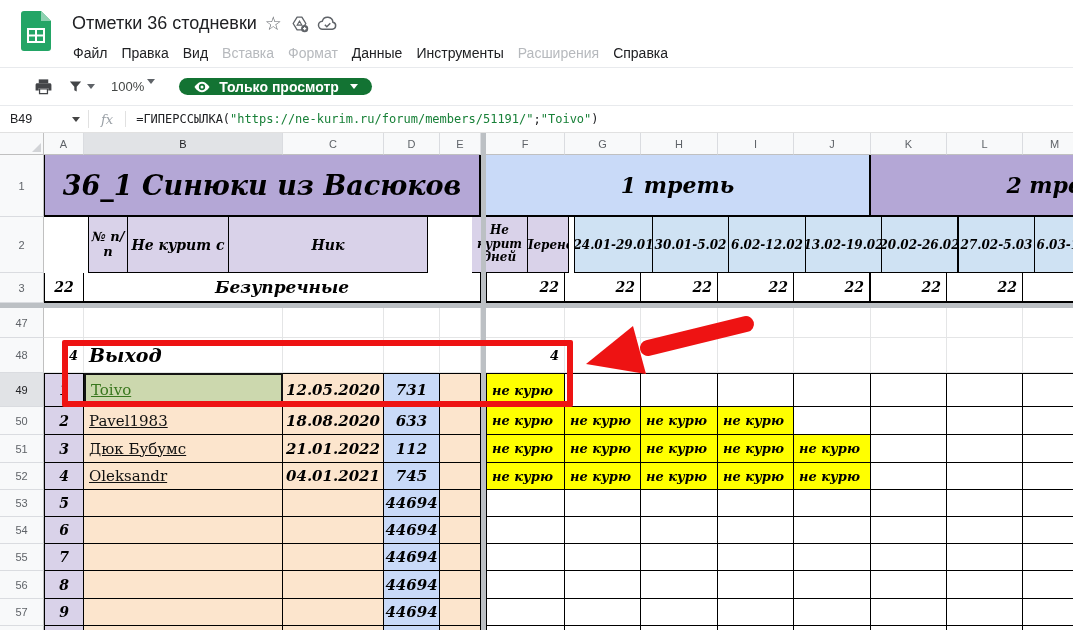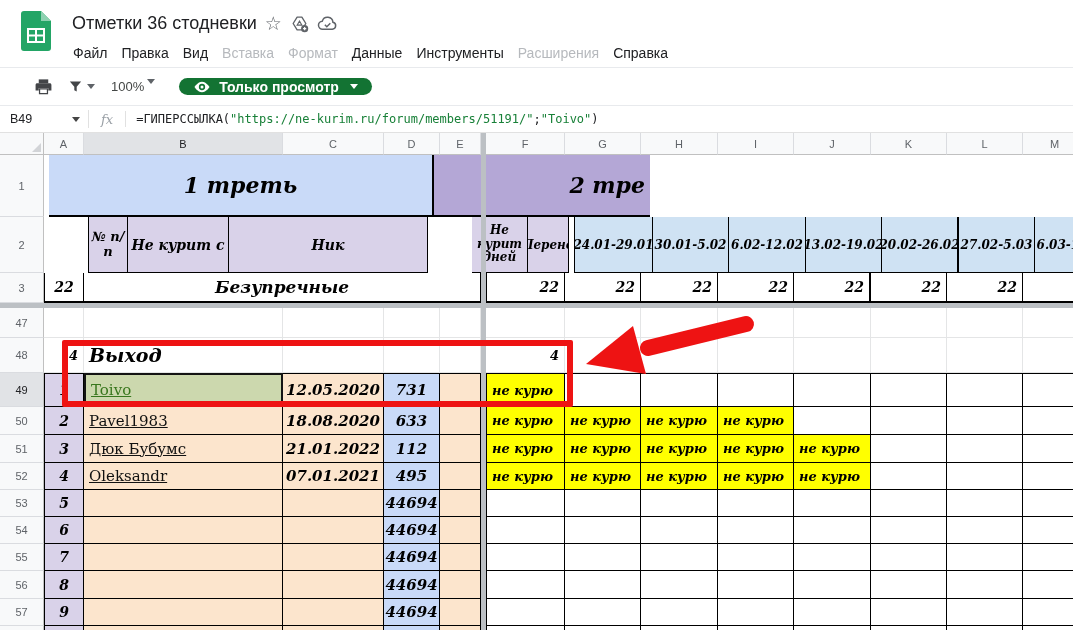--- a/index.html
+++ b/index.html
@@ -205,20 +205,21 @@
       <div class="c ch wH">H</div>
       <div class="c ch wI">I</div>
       <div class="c ch wJ">J</div>
       <div class="c ch wK">K</div>
       <div class="c ch wL">L</div>
       <div class="c ch wM">M</div>
     </div>
 
     <div class="row h62">
       <div class="rn">1</div>
+      <div class="c wAE purple ctr dec t28 bkl bk thr thb">36_1 Синюки из Васюков</div>
       <div class="gap"></div>
       <div class="c wFJ blue1 ctr dec t24 thr thb">1 треть</div>
       <div class="c wKM purple rt dec t24" style="border-bottom:2px solid #000">2 тре</div>
     </div>
 
     <div class="row h56">
       <div class="rn">2</div>
       <div class="c wA lav ctr dec t13 wrap bk bkl">№ п/п</div>
       <div class="c wC lav ctr dec t14 bk">Не курит с</div>
       <div class="c wB lav ctr dec t14 bk">Ник</div>
@@ -347,22 +348,22 @@
         <div class="c wL bk"></div>
       <div class="c wM bk"></div>
     </div>
 
     <div class="row h27">
       <div class="rn">52</div>
       <div class="c wA lav ctr dec t14 bk bkl">4</div>
       <div class="c wB peach lf bk">
         <span class="lnk">Oleksandr</span>
       </div>
-      <div class="c wC peach ctr dec t15 bk">07.01.2021</div>
-      <div class="c wD dblue ctr dec t15 bk">495</div>
+      <div class="c wC peach ctr dec t15 bk">04.01.2021</div>
+      <div class="c wD dblue ctr dec t15 bk">745</div>
       <div class="c wE peach bk"></div>
         <div class="gap"></div>
       <div class="c wF yellow lf dec t13 bk bkl">не курю</div>
       <div class="c wG yellow lf dec t13 bk">не курю</div>
       <div class="c wH yellow lf dec t13 bk">не курю</div>
       <div class="c wI yellow lf dec t13 bk">не курю</div>
       <div class="c wJ yellow lf dec t13 bk">не курю</div>
       <div class="c wK bk"></div>
         <div class="c wL bk"></div>
       <div class="c wM bk"></div>

